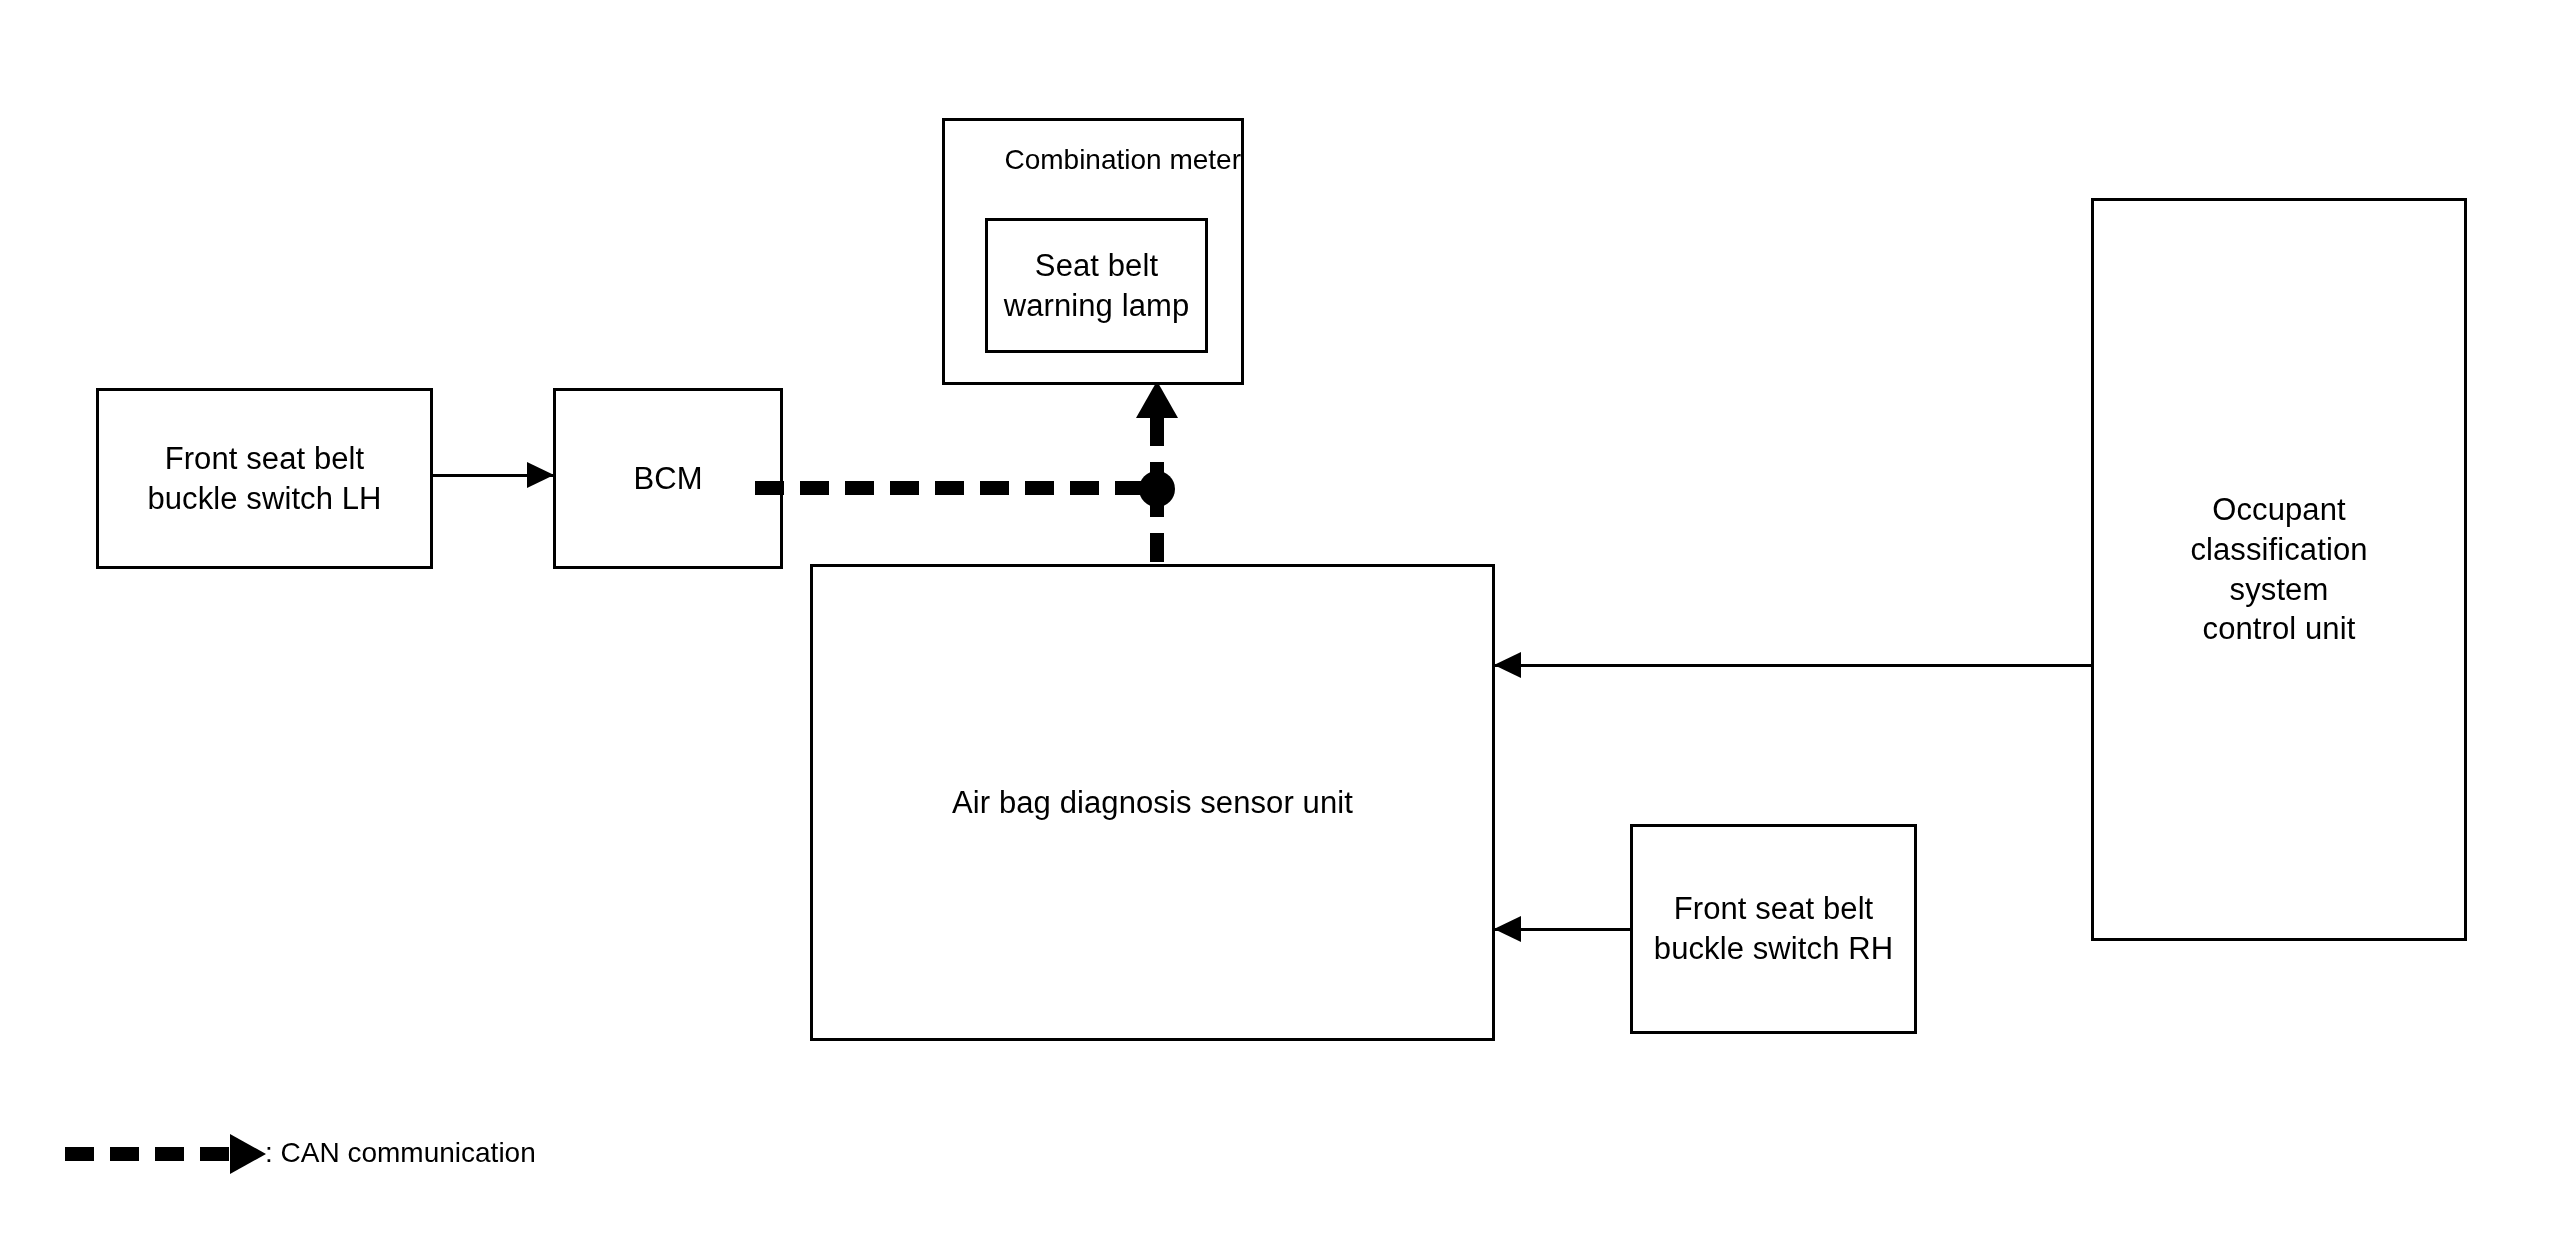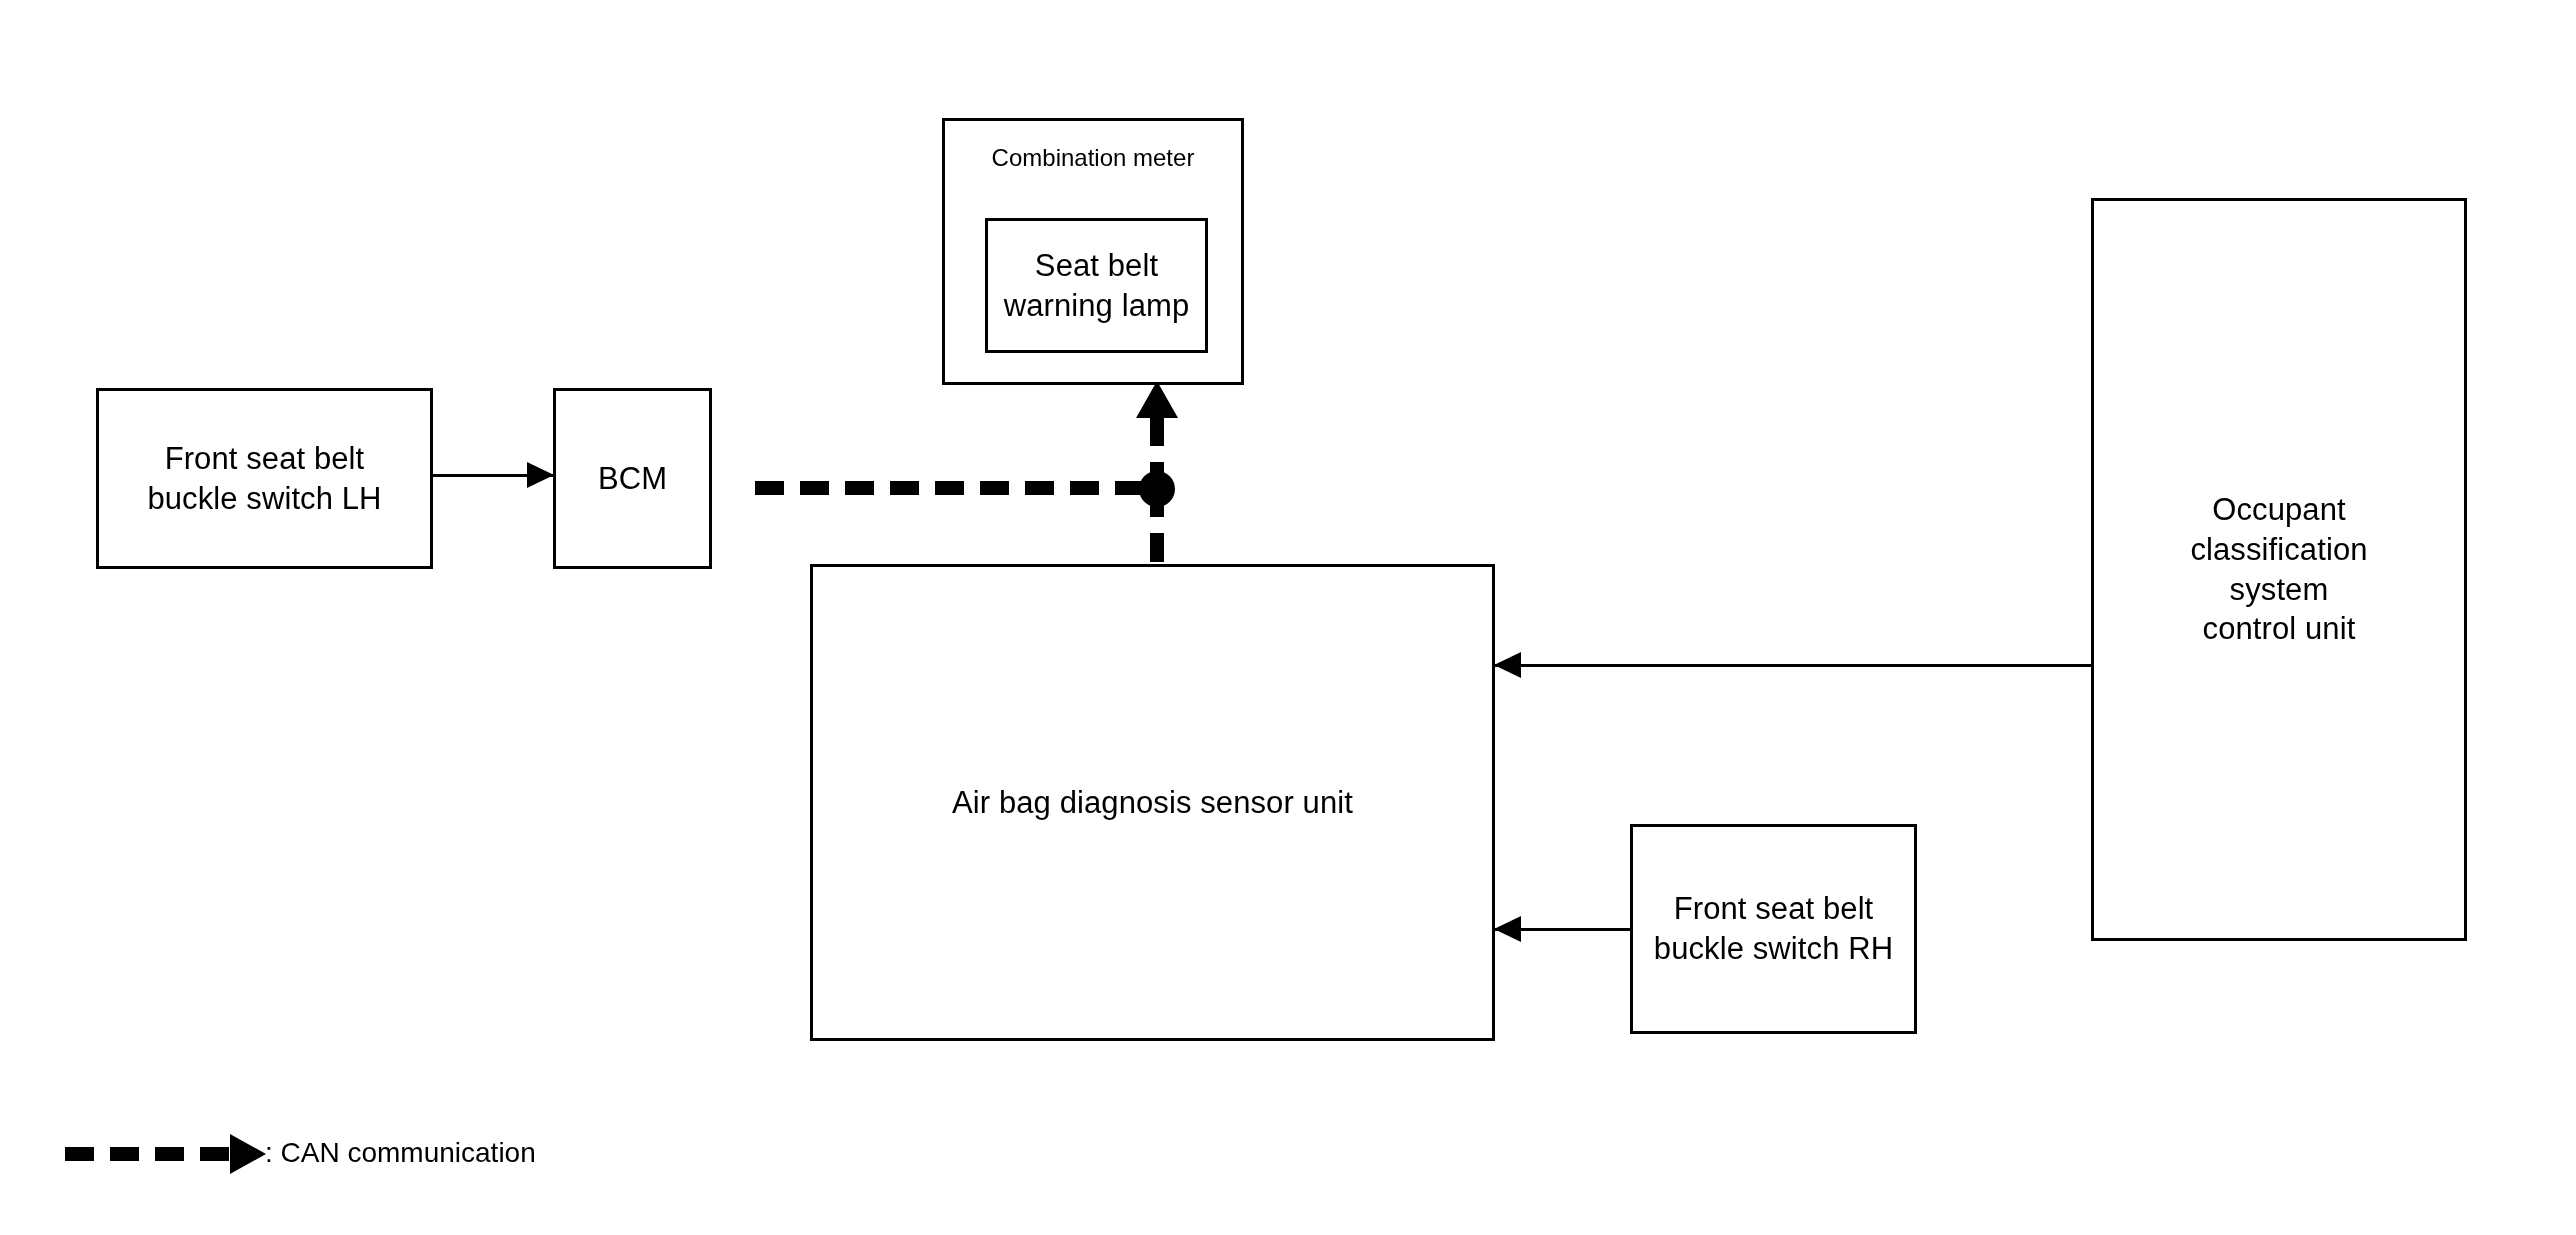--- a/index.html
+++ b/index.html
@@ -29,25 +29,25 @@
     color: #000000;
   }
   .node .label {
     font-size: 31px;
     line-height: 1.28;
     white-space: pre-line;
     letter-spacing: 0.1px;
   }
   
   #node-lh        { left:96px;  top:388px;  width:337px;  height:181px; }
-  #node-bcm       { left:553px;  top:388px;  width:159px;  height:181px;justify-content:center; }
+  #node-bcm       { left:553px;  top:388px;  width:230px;  height:181px;justify-content:center; }
   #node-meter     { left:942px; top:118px;  width:302px;  height:267px;
                     display:block; }
   #meter-title    { position:absolute; left:0; right:0; top:23px;
-                    text-align:center; font-size:24px; color:#000; }
+                    text-align:right; font-size:28px; color:#000; }
   #node-lamp      { position:absolute; left:40px; top:97px;
                     width:223px; height:135px; }
   #node-airbag    { left:810px; top:564px;  width:685px; height:477px;text-align:right; }
   #node-rh        { left:1630px; top:824px; width:287px;  height:210px; }
   #node-occupant  { left:2091px; top:198px;  width:376px;  height:743px; }
 
   
   .solid-line {
     position: absolute;
     background: #000000;

